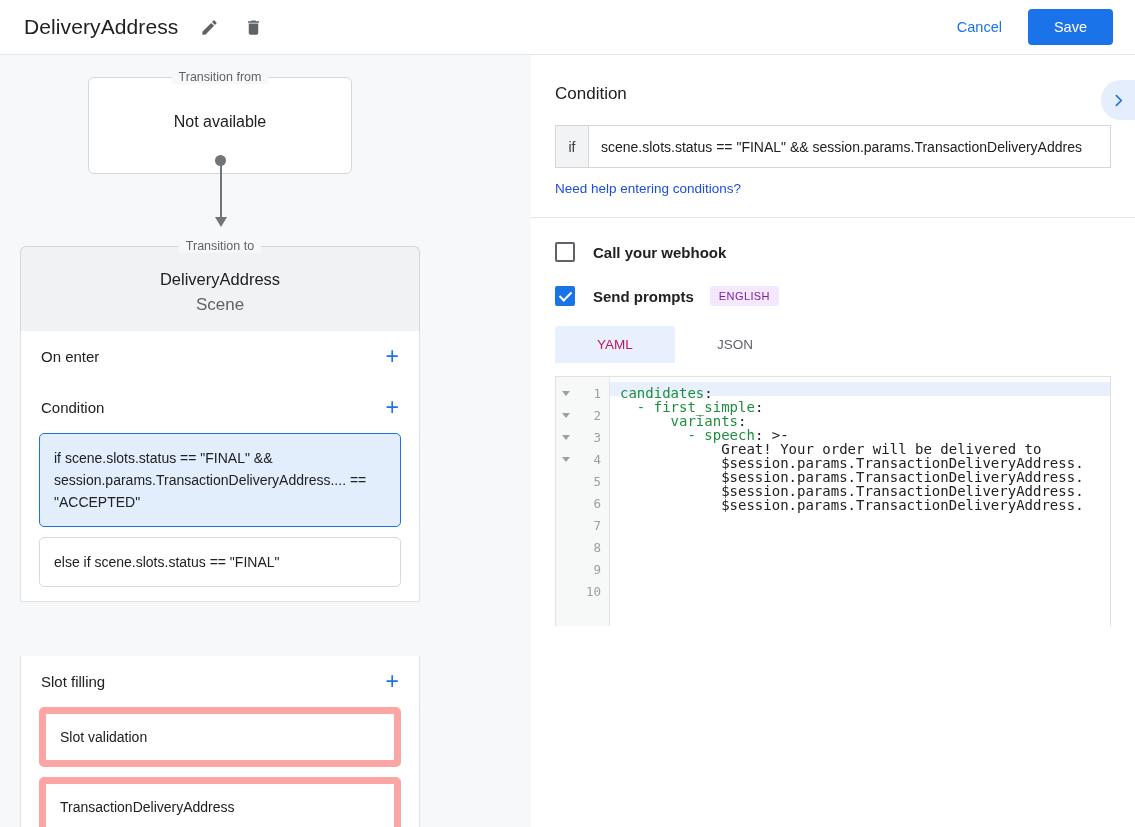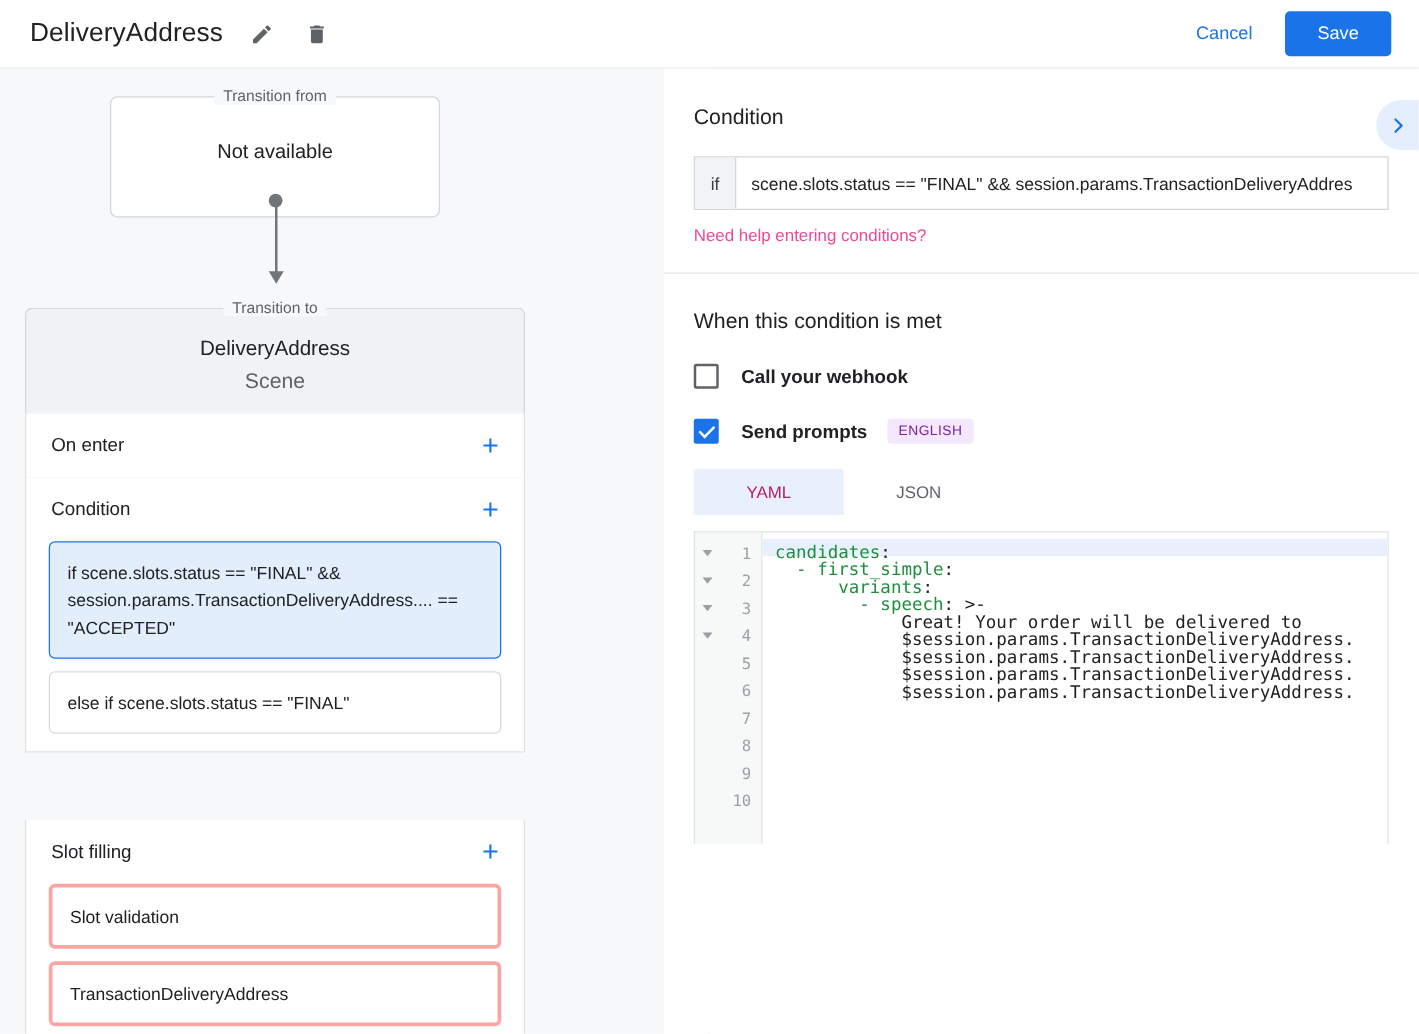--- a/index.html
+++ b/index.html
@@ -162,21 +162,21 @@
     margin-bottom: 10px;
     cursor: pointer;
   }
   .cond-card.selected {
     background: #e2eefb;
     border: 1.5px solid #1a73e8;
   }
   .cond-card.plain { margin-bottom: 0; }
 
   .slot-card {
-    border: 3px solid #fca5a5;
+    border: 7px solid #fca5a5;
     border-radius: 5px;
     background: #ffffff;
     padding: 15px 14px;
     font-size: 14px;
     color: #202124;
     margin-bottom: 10px;
     cursor: pointer;
   }
   .slot-card:last-child { margin-bottom: 0; }
 
@@ -215,21 +215,21 @@
     padding: 0 12px;
     font-size: 14px;
     color: #202124;
     font-family: inherit;
     background: transparent;
   }
   .help-link {
     display: inline-block;
     margin-top: 13px;
     font-size: 13.5px;
-    color: #ec4899;
+    color: #1d4ed8;
     text-decoration: none;
     cursor: pointer;
   }
   .rp-divider {
     margin-top: 20px;
     height: 1px; background: #e6e6e6;
     width: 100%;
   }
 
   
@@ -447,21 +447,20 @@
       <div class="cond-if">if</div>
       <input class="cond-input" type="text" value="scene.slots.status == &quot;FINAL&quot; &amp;&amp; session.params.TransactionDeliveryAddres" style="">
     </div>
 
     <a class="help-link">Need help entering conditions?</a>
   </div>
 
   <div class="rp-divider"></div>
 
   <div class="rp-section">
-    <div class="met-title">When this condition is met</div>
 
     <div class="check-row">
       <div class="cbox"></div>
       <div class="check-label">Call your webhook</div>
     </div>
 
     <div class="check-row">
       <div class="cbox checked"></div>
       <div class="check-label">Send prompts</div>
       <div class="lang-badge">ENGLISH</div>

